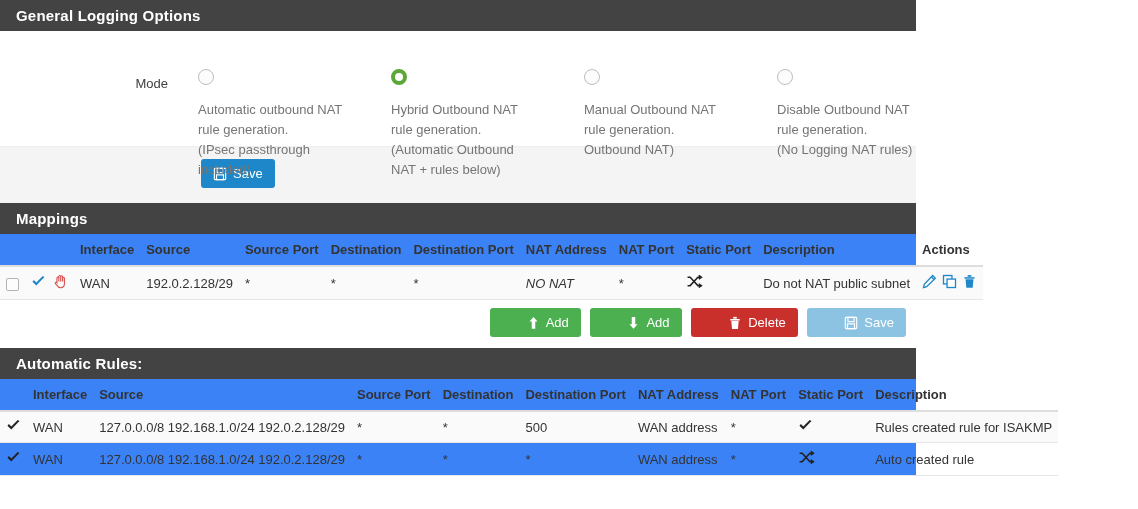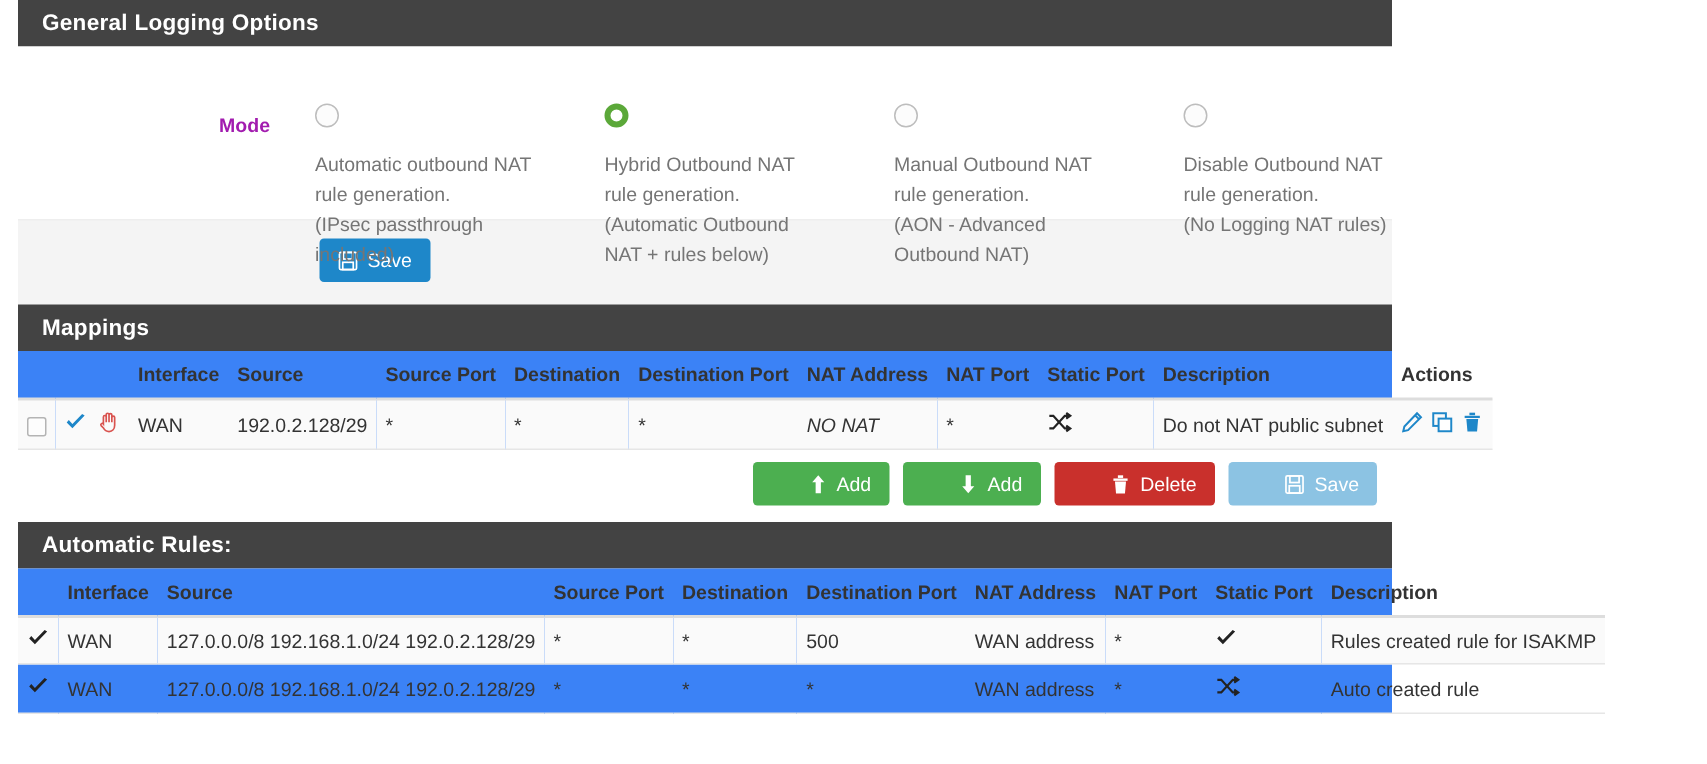--- a/index.html
+++ b/index.html
@@ -5,21 +5,21 @@
   * { box-sizing: border-box; }
   html, body {
     margin: 0; padding: 0;
     width: 1138px; height: 509px;
     background: #ffffff;
     font-family: "Liberation Sans", sans-serif;
     font-size: 13px;
     color: #333333;
     overflow: hidden;
   }
-  .page { width: 916px; height: 509px; position: relative; margin-left: 12px; }
+  .page { width: 916px; height: 509px; position: relative; }
 
   
   .panel-head {
     background: #434343;
     color: #ffffff;
     font-size: 15px;
     font-weight: bold;
     padding: 7px 0 7px 16px;
     letter-spacing: .2px;
     height: 31px;
@@ -31,23 +31,23 @@
     background: #ffffff;
     padding: 0;
     height: 115px;
     position: relative;
   }
   .mode-label {
     position: absolute;
     left: 0; top: 45px;
     width: 168px;
     text-align: right;
-    font-weight: bold;
-    font-size: 13px;
-    color: #a21caf;
+    font-weight: normal;
+    font-size: 13px;
+    color: #404040;
   }
   .radio-col { position: absolute; top: 38px; width: 175px; }
   .radio-col.c1 { left: 198px; }
   .radio-col.c2 { left: 391px; }
   .radio-col.c3 { left: 584px; }
   .radio-col.c4 { left: 777px; }
 
   .radio {
     width: 16px; height: 16px;
     border-radius: 50%;
@@ -165,21 +165,20 @@
         <div>(Automatic Outbound</div>
         <div>NAT + rules below)</div>
       </div>
     </div>
 
     <div class="radio-col c3">
       <span class="radio"></span>
       <div class="radio-text">
         <div>Manual Outbound NAT</div>
         <div>rule generation.</div>
-        <div>(AON - Advanced</div>
         <div>Outbound NAT)</div>
       </div>
     </div>
 
     <div class="radio-col c4">
       <span class="radio"></span>
       <div class="radio-text">
         <div>Disable Outbound NAT</div>
         <div>rule generation.</div>
         <div>(No Logging NAT rules)</div>

